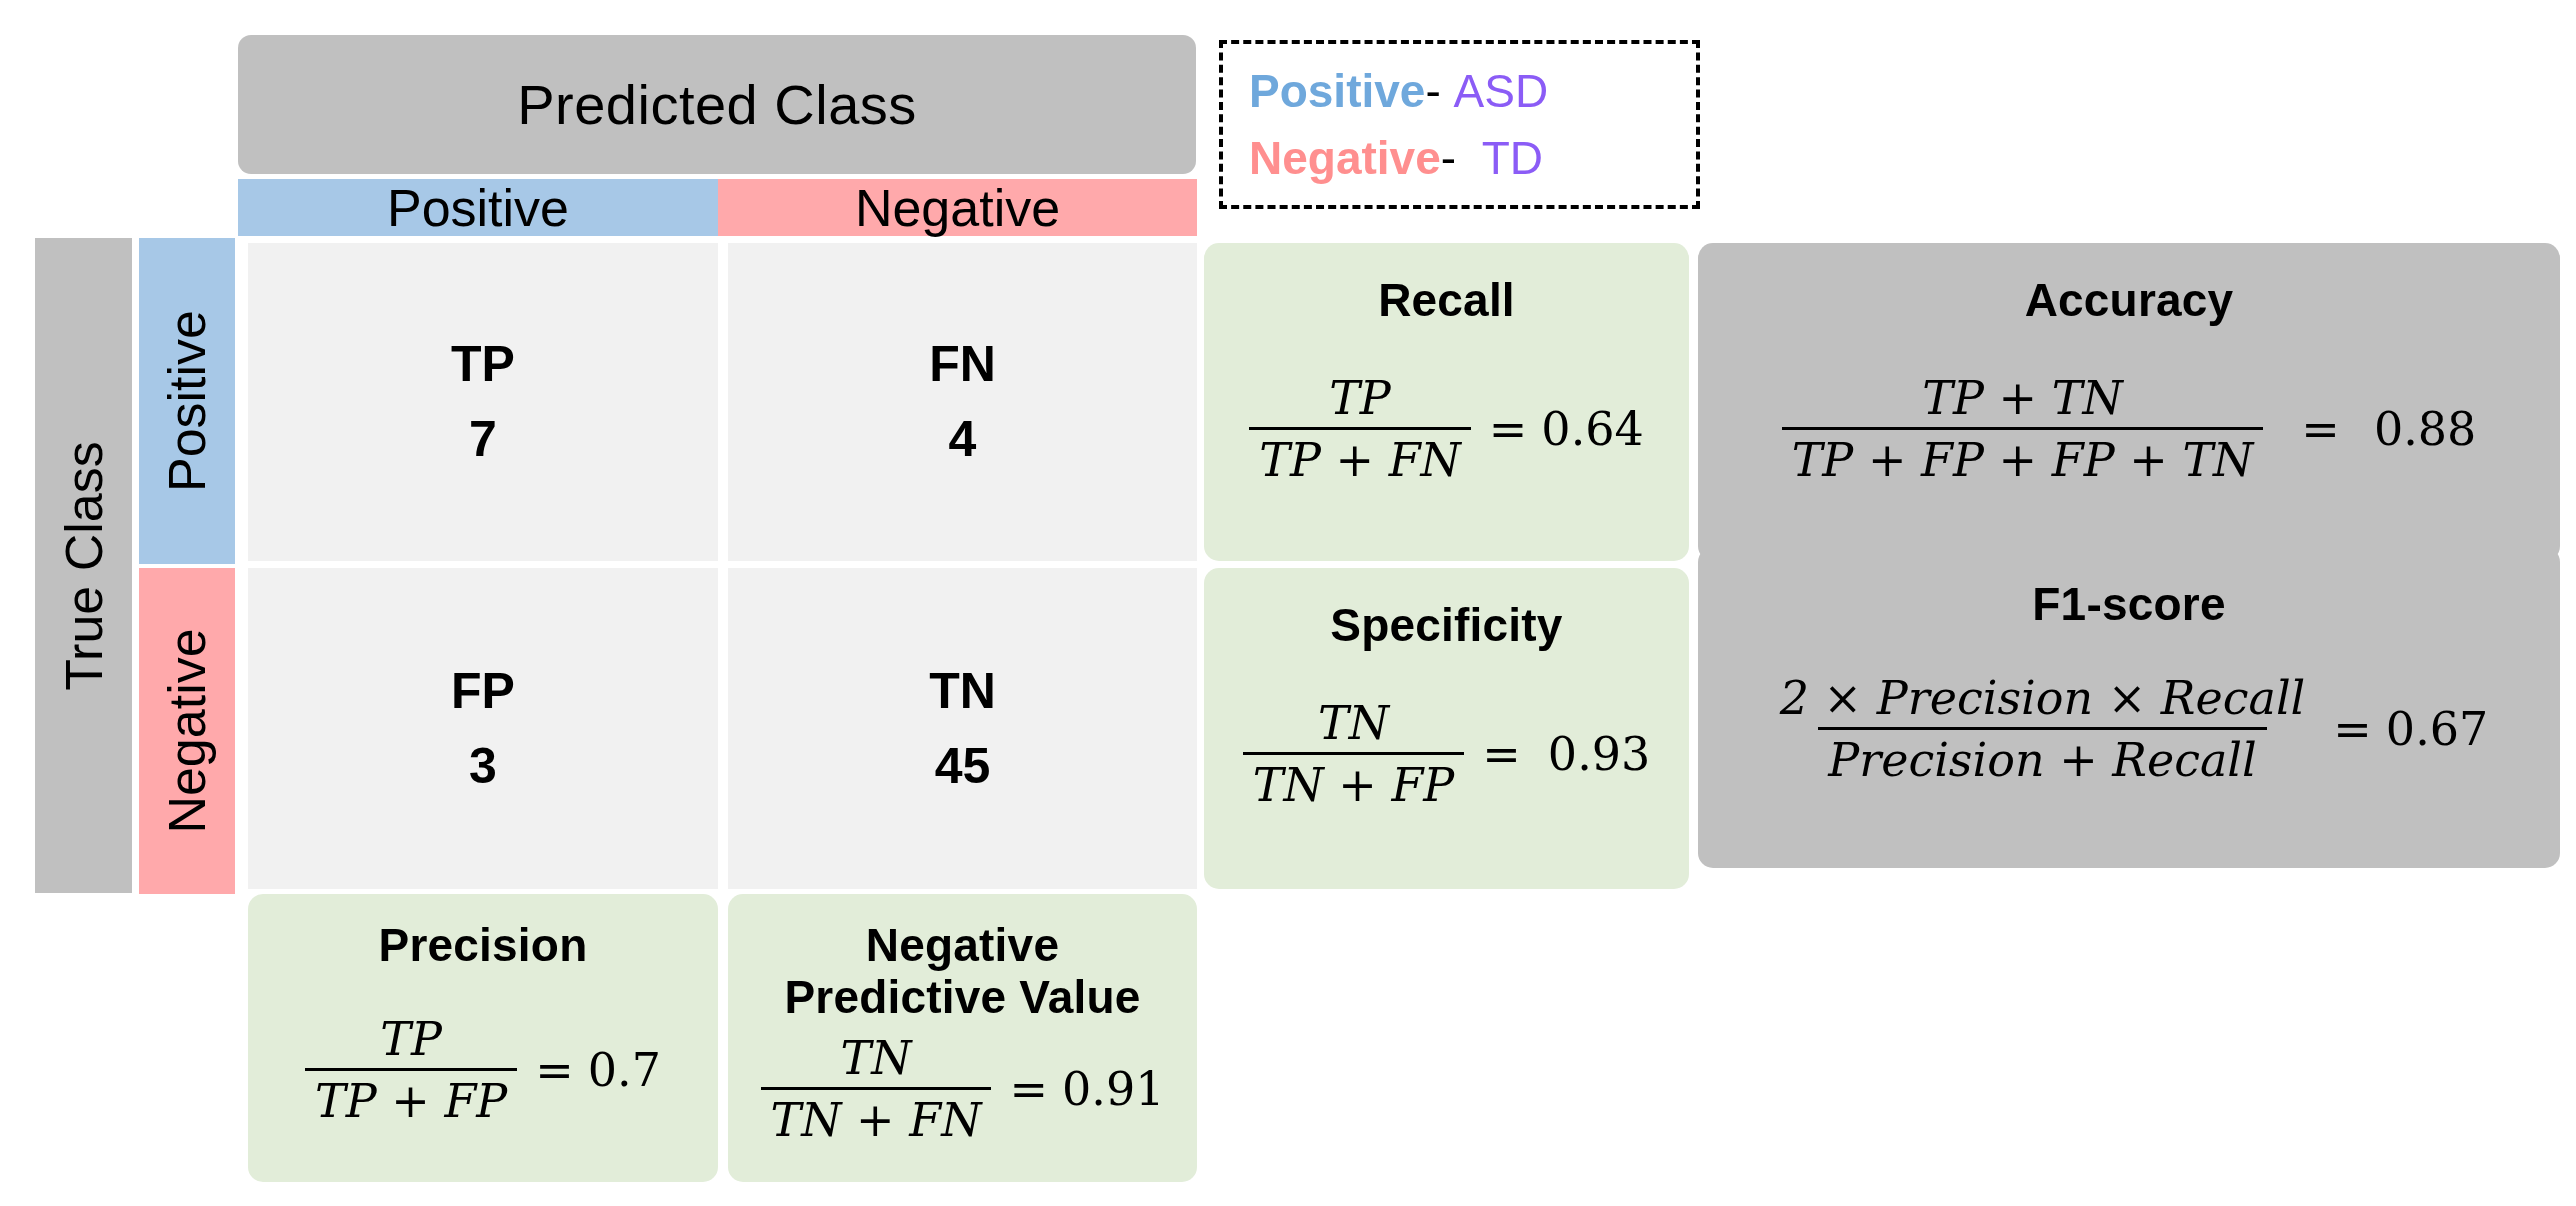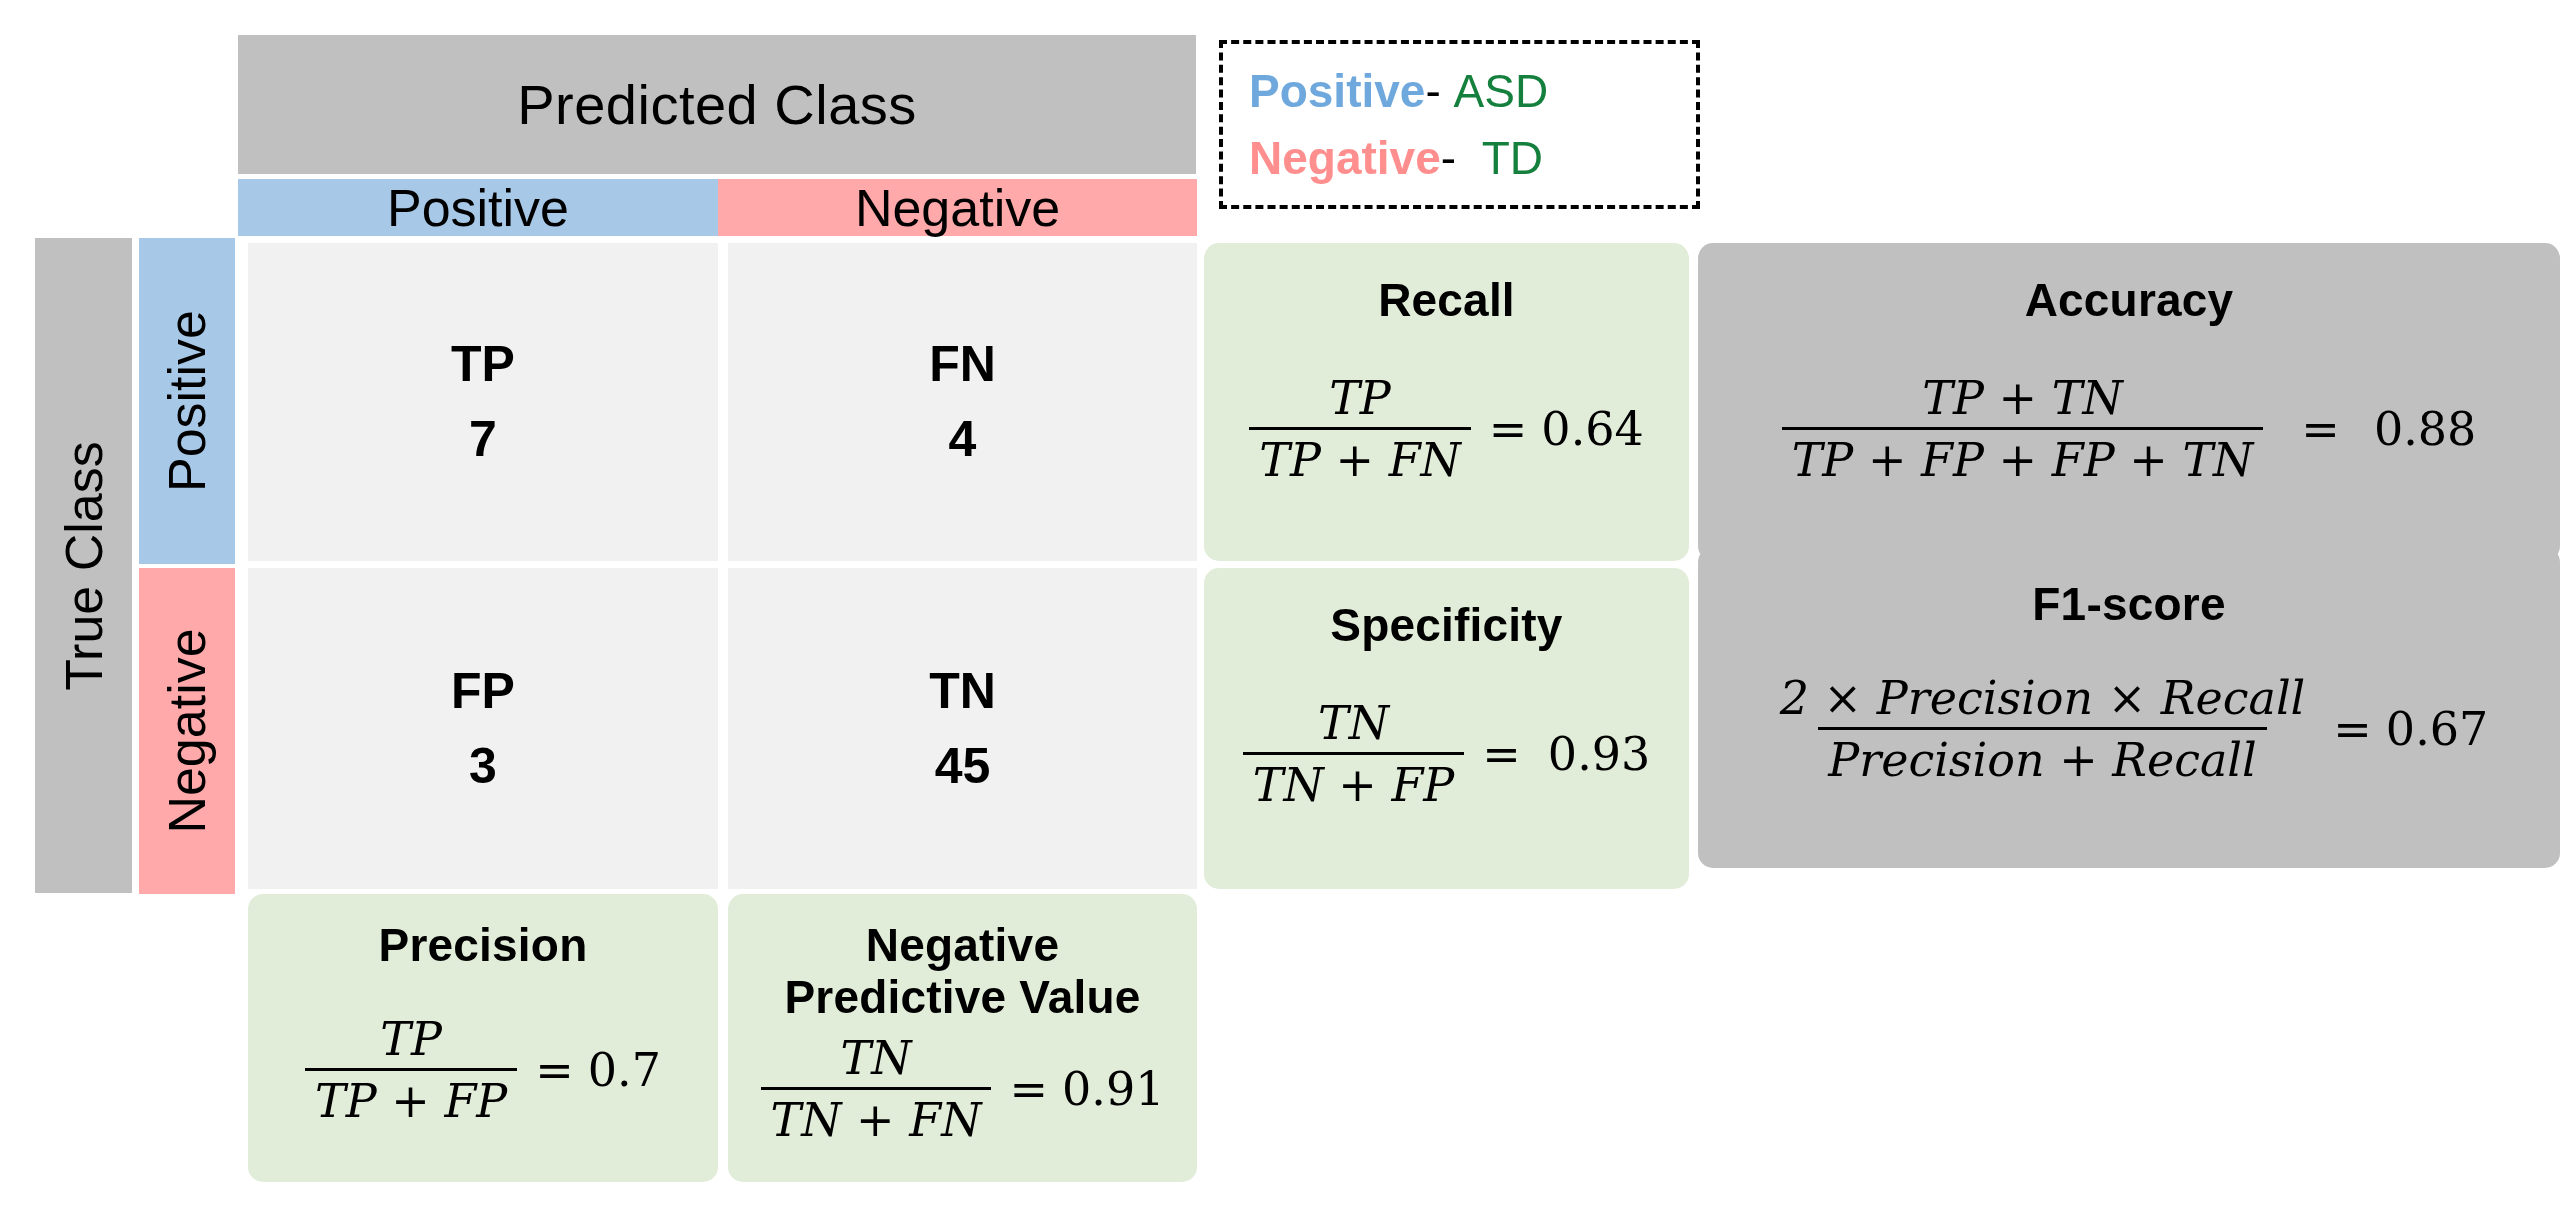--- a/index.html
+++ b/index.html
@@ -73,26 +73,26 @@
     padding-left: 26px;
   }
   .legend-row {
     font-size: 46px; line-height: 1.45;
     white-space: nowrap;
   }
   .legend-key { font-weight: bold; }
   .key-pos { color: #6fa8dc; }
   .key-neg { color: #ff8f8f; }
   .legend-sep { color: #000; font-weight: 400; }
-  .legend-val { color: #15803d; font-weight: 400; }
+  .legend-val { color: #8b5cf6; font-weight: 400; }
 </style>
 </head>
 <body>
 
-<div class="box fill-gray center" id="predicted-class-header" style="left:238px; top:35px; width:958px; height:139px;">
+<div class="box fill-gray center" id="predicted-class-header" style="left:238px; top:35px; width:958px; height:139px;border-radius:13px;">
   <span class="hdr-text">Predicted Class</span>
 </div>
 
 <div class="box fill-blue center" id="predicted-positive-header" style="left:238px; top:179px; width:480px; height:57px;">
   <span class="sub-text">Positive</span>
 </div>
 <div class="box fill-red center" id="predicted-negative-header" style="left:718px; top:179px; width:479px; height:57px;">
   <span class="sub-text">Negative</span>
 </div>
 

